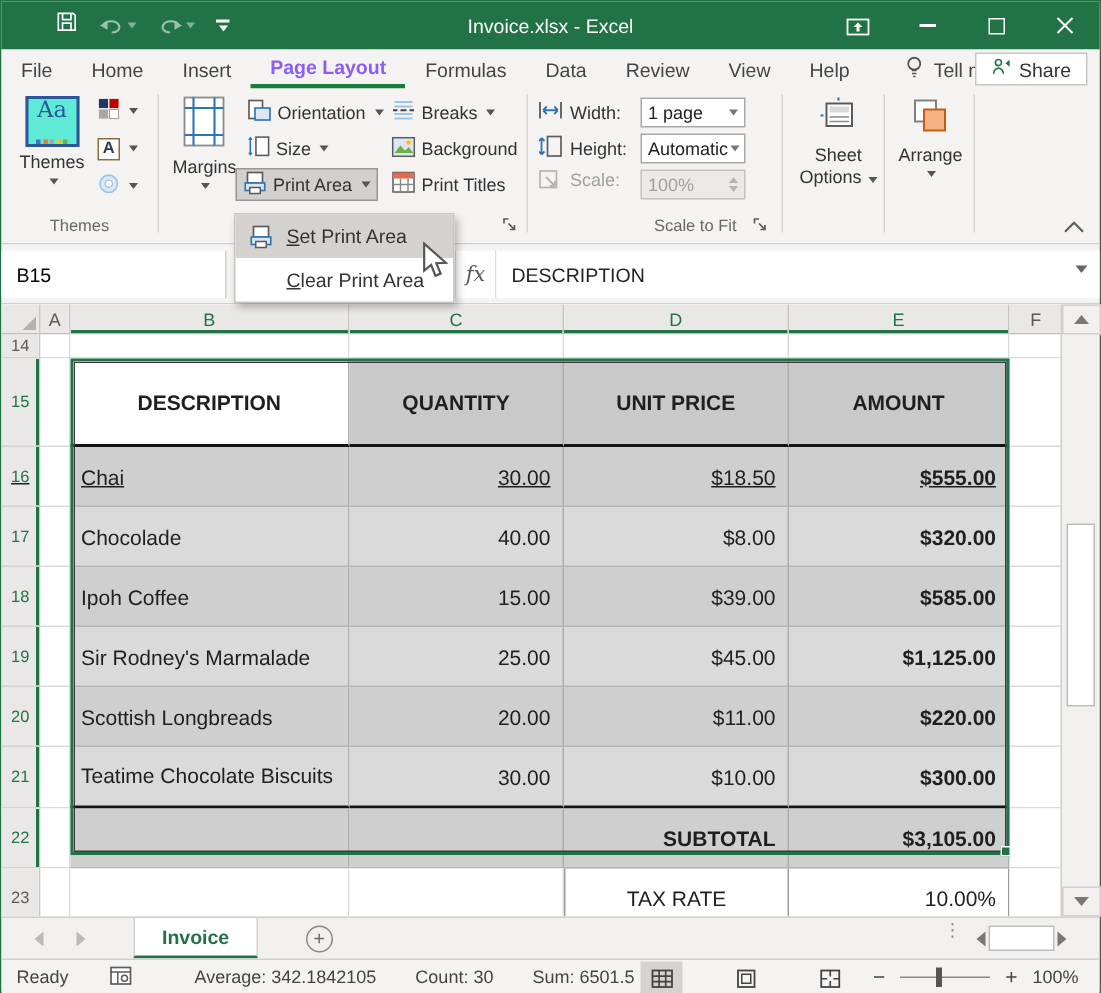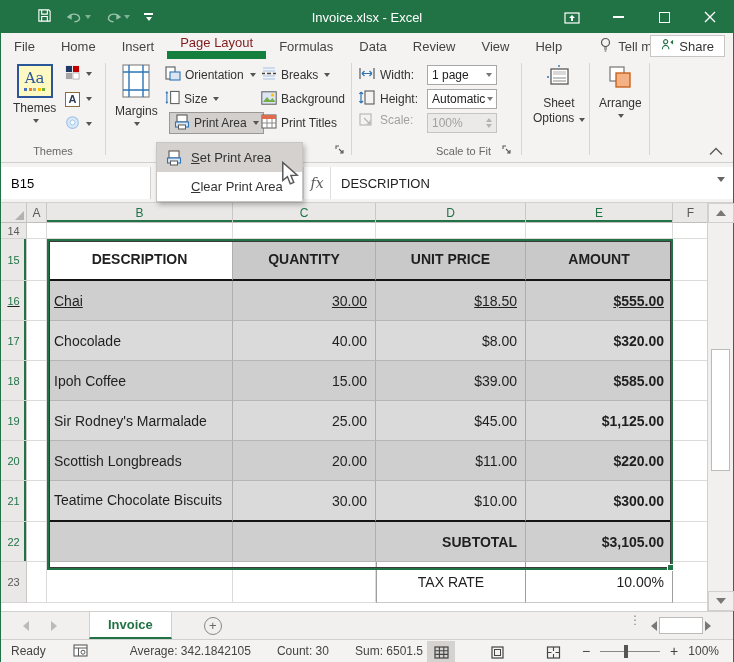--- a/index.html
+++ b/index.html
@@ -12,21 +12,21 @@
   .qat { display:flex; align-items:center; gap:14px; margin-left:36px; }
   .qat .dim { opacity:.55; }
   .title-text { position:absolute; left:0; right:0; text-align:center; font-size:13px; color:#fff; pointer-events:none; }
   .winbtns { position:absolute; right:0; top:0; height:32px; display:flex; }
   .winbtn { width:46px; height:32px; display:flex; align-items:center; justify-content:center; }
   .tinychev { display:inline-block; width:0; height:0; border-left:3px solid transparent; border-right:3px solid transparent; border-top:4px solid #cfe3d8; margin-left:2px; }
 
   
   .tabrow { position:absolute; left:0; top:32px; width:100%; height:26px; background:#f4f3f2; display:flex; align-items:stretch; font-size:13px; color:#444; }
   .rtab { padding:0 13px; display:flex; align-items:center; cursor:default; }
-  .rtab.active { color:#7f1d1d; font-weight:normal; border-bottom:8px solid #15803d; }
+  .rtab.active { color:#8b5cf6; font-weight:bold; border-bottom:3px solid #15803d; }
   .tellme { display:flex; align-items:center; gap:6px; padding:0 10px; margin-left:14px; color:#444; }
   .sharebtn { position:absolute; right:8px; top:2px; height:22px; display:flex; align-items:center; gap:5px; background:#fff; border:1px solid #c8c6c4; padding:0 10px; font-size:13px; color:#333; }
 
   
   .ribbon { position:absolute; left:0; top:58px; width:100%; height:104px; background:#f4f3f2; border-bottom:1px solid #d2d0ce; font-size:12px; color:#333; }
   .vsep { position:absolute; top:4px; width:1px; height:92px; background:#d8d6d4; }
   .grouplabel { position:absolute; top:86px; font-size:11px; color:#696763; text-align:center; }
   .bigbtn { position:absolute; top:2px; display:flex; flex-direction:column; align-items:center; gap:3px; padding:3px 4px; }
   .bigbtn .lbl { font-size:12px; color:#333; text-align:center; line-height:1.25; }
   .smallbtn { position:absolute; display:flex; align-items:center; gap:4px; height:22px; padding:0 4px; white-space:nowrap; }
@@ -202,21 +202,21 @@
             <path d="M10 4.5 l3-2.5 v5 z" fill="#217346"></path>
           </svg>
       </span>
       <span>Share</span>
     </div>
   </div>
 
   <div class="ribbon">
 
     <div class="bigbtn" style="left:8px;">
-      <span style="width:36px;height:34px;border:2px solid #2b579a;background:#fef9c3;display:flex;flex-direction:column;align-items:center;justify-content:center;">
+      <span style="width:36px;height:34px;border:2px solid #2b579a;background:#5eead4;display:flex;flex-direction:column;align-items:center;justify-content:space-between;">
         <span style="font-family:'DejaVu Serif',serif;font-size:15px;color:#2b579a;line-height:1;">Aa</span>
         <span style="display:flex;gap:1.5px;margin-top:2px;">
           <i style="width:3px;height:3px;background:#4472c4;"></i>
             <i style="width:3px;height:3px;background:#ed7d31;"></i>
             <i style="width:3px;height:3px;background:#a5a5a5;"></i>
             <i style="width:3px;height:3px;background:#ffc000;"></i>
             <i style="width:3px;height:3px;background:#70ad47;"></i>
         </span>
       </span>
       <span class="lbl">Themes</span>
@@ -273,21 +273,21 @@
     <div class="smallbtn" style="left:160px;top:29px;">
       <span>
         <svg width="15" height="15" viewBox="0 0 16 16">
             <path d="M2 3 v10 M1 3.5 l1-1.5 1 1.5 M1 12.5 l1 1.5 1-1.5" stroke="#2e75b6" stroke-width="1.1" fill="none"></path>
             <rect x="6" y="1.5" width="9" height="13" fill="#fff" stroke="#5a5a5a" stroke-width="1.1"></rect>
           </svg>
       </span>
       <span>Size</span>
         <i class="ddarrow"></i>
     </div>
-    <div class="smallbtn pressed" style="left:168px;top:53px;align-items:center;">
+    <div class="smallbtn pressed" style="left:156px;top:53px;align-items:center;">
       <span>
         <svg width="16" height="16" viewBox="0 0 16 16">
             <rect x="3" y="1" width="10" height="7" fill="#fff" stroke="#5a5a5a" stroke-width="1.1"></rect>
             <rect x="1.5" y="8" width="13" height="5" fill="#dce6f2" stroke="#2e75b6" stroke-width="1.1"></rect>
             <rect x="4.5" y="11" width="7" height="4" fill="#fff" stroke="#5a5a5a" stroke-width="1"></rect>
           </svg>
       </span>
       <span>Print Area</span>
         <i class="ddarrow"></i>
     </div>
@@ -456,21 +456,21 @@
     <div class="grow" style="height:16px;">
       <div class="cell rh">14</div>
       <div class="cell cA gl"></div>
       <div class="cell cB gl"></div>
       <div class="cell cC gl"></div>
       <div class="cell cD gl"></div>
       <div class="cell cE gl"></div>
       <div class="cell cF gl"></div>
     </div>
 
-    <div class="grow" style="height:42px;">
+    <div class="grow" style="height:59px;">
       <div class="cell rh sel">15</div>
       <div class="cell cA gl"></div>
       <div class="cell cB t hdrwhite bold txtC blackline">DESCRIPTION</div>
       <div class="cell cC t hdrgray bold txtC blackline">QUANTITY</div>
       <div class="cell cD t hdrgray bold txtC blackline">UNIT PRICE</div>
       <div class="cell cE t hdrgray bold txtC blackline">AMOUNT</div>
       <div class="cell cF gl"></div>
     </div>
 
     <div class="grow" style="height:40px;text-decoration:underline;">

